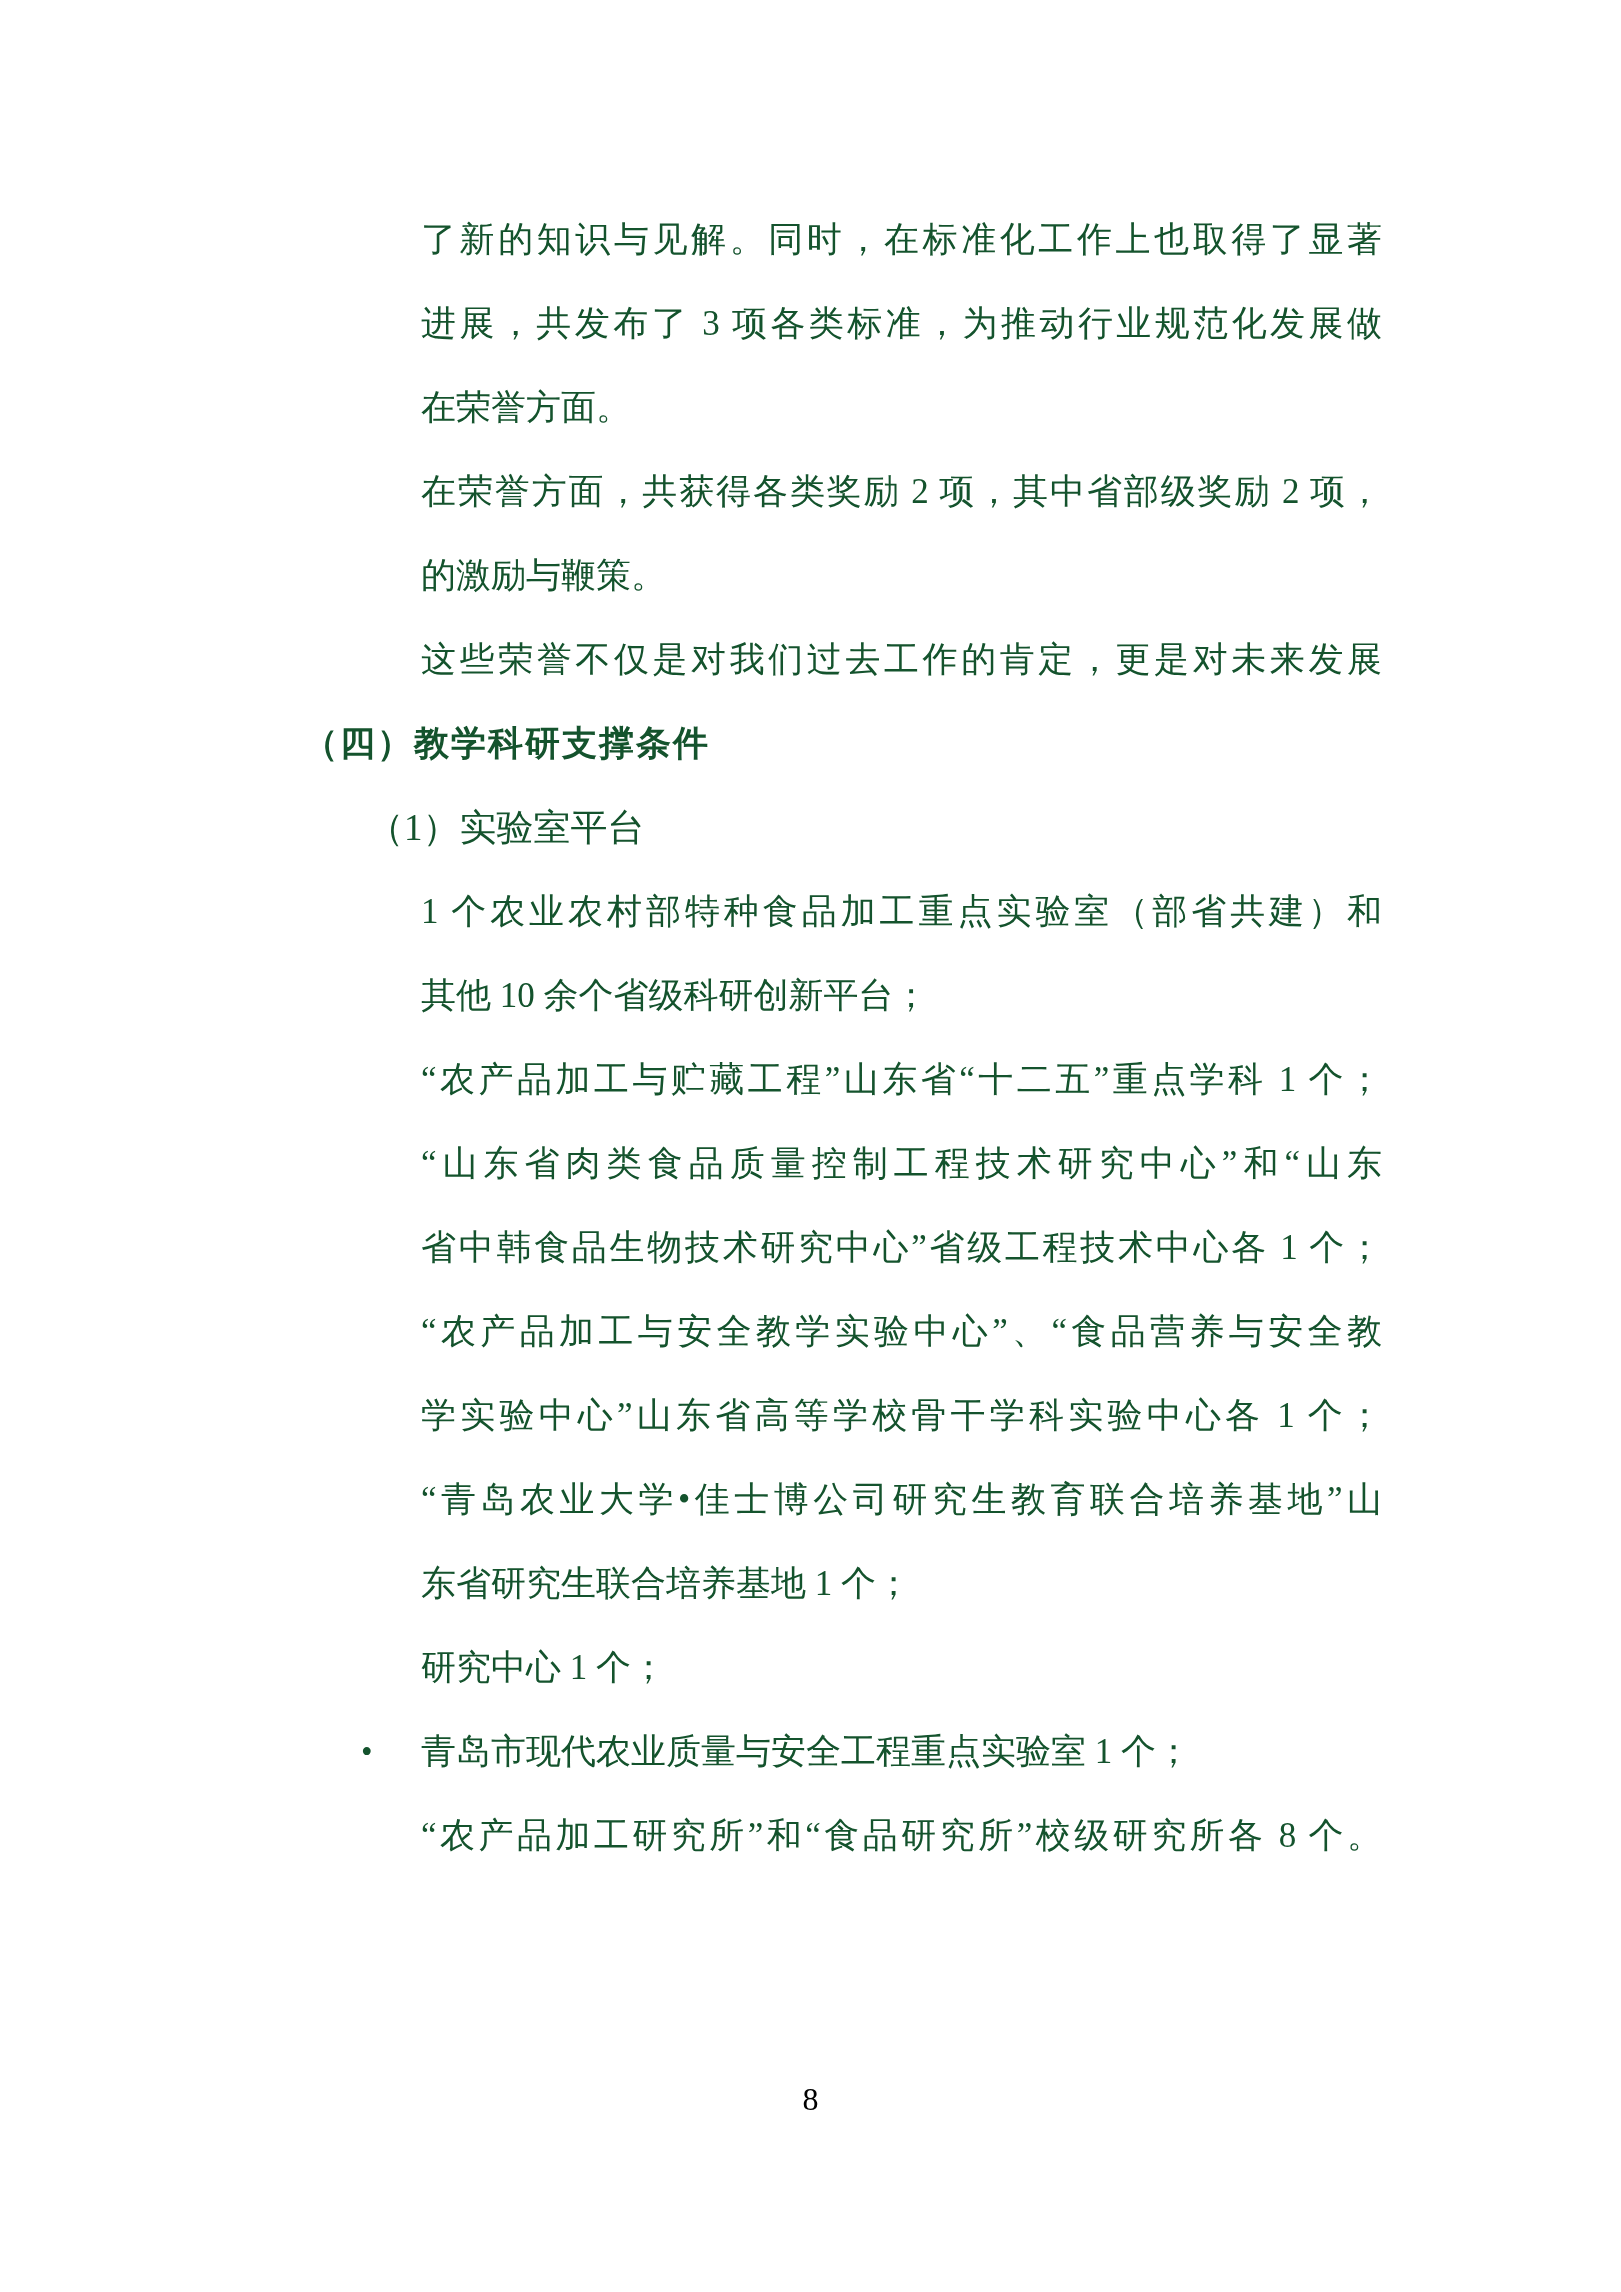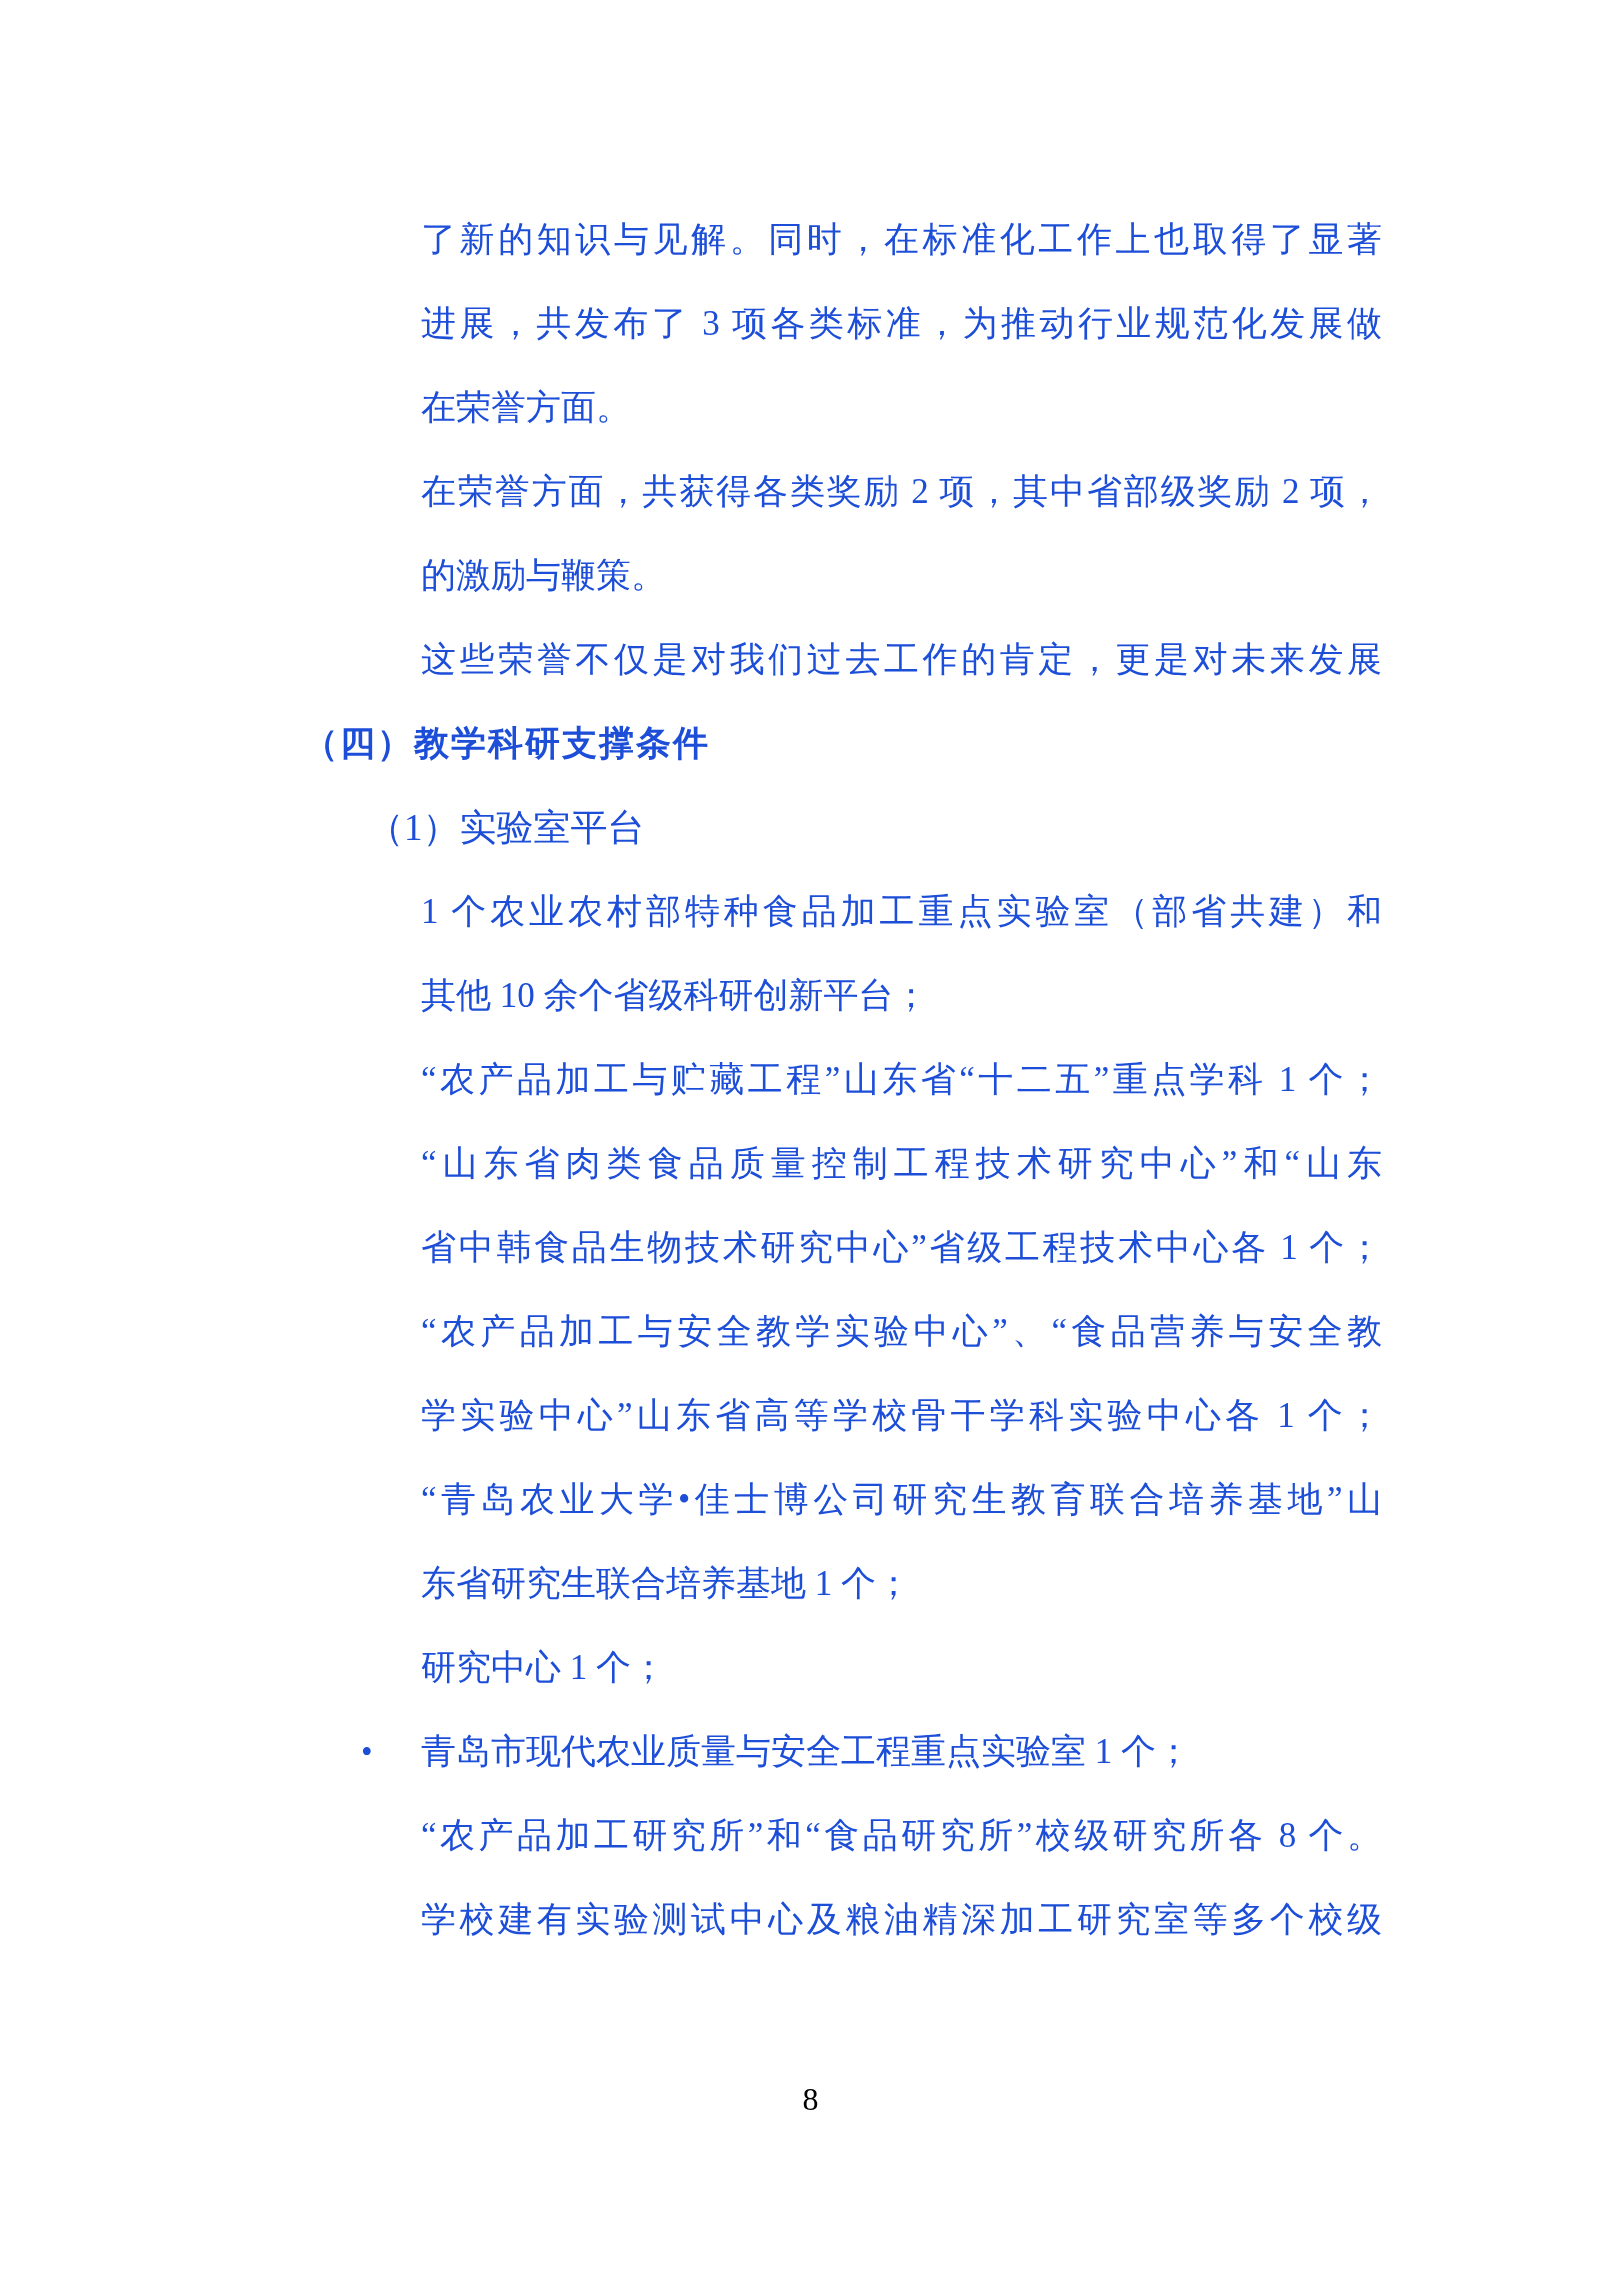--- a/index.html
+++ b/index.html
@@ -21,21 +21,21 @@
     left: 421px;
     top: 198px;
     width: 961px;
   }
   .line {
     position: relative;
     height: 84px;
     line-height: 84px;
     font-size: 35px;
     white-space: nowrap;
-    color: #1d4ed8;
+    color: #14532d;
   }
   .line.full {
     white-space: normal;
     text-align: justify;
     text-align-last: justify;
     overflow: hidden;
   }
   .line.heading {
     margin-left: -118px;
     font-size: 35px;
@@ -84,17 +84,16 @@
       <div class="line body full"><span>“农产品加工与贮藏工程”山东省“十二五”重点学科 1 个；</span></div>
       <div class="line body full"><span>“山东省肉类食品质量控制工程技术研究中心”和“山东</span></div>
       <div class="line body full"><span>省中韩食品生物技术研究中心”省级工程技术中心各 1 个；</span></div>
       <div class="line body full"><span>“农产品加工与安全教学实验中心”、“食品营养与安全教</span></div>
       <div class="line body full"><span>学实验中心”山东省高等学校骨干学科实验中心各 1 个；</span></div>
       <div class="line body full"><span>“青岛农业大学•佳士博公司研究生教育联合培养基地”山</span></div>
       <div class="line body"><span>东省研究生联合培养基地 1 个；</span></div>
       <div class="line body"><span>研究中心 1 个；</span></div>
       <div class="line body"><span class="bullet">•</span><span>青岛市现代农业质量与安全工程重点实验室 1 个；</span></div>
       <div class="line body full"><span>“农产品加工研究所”和“食品研究所”校级研究所各 8 个。</span></div>
-      <div class="line body full"><span>学校建有实验测试中心及粮油精深加工研究室等多个校级</span></div>
     </div>
   <div class="page-number">8</div>
 </div>
 
 
 </body></html>

